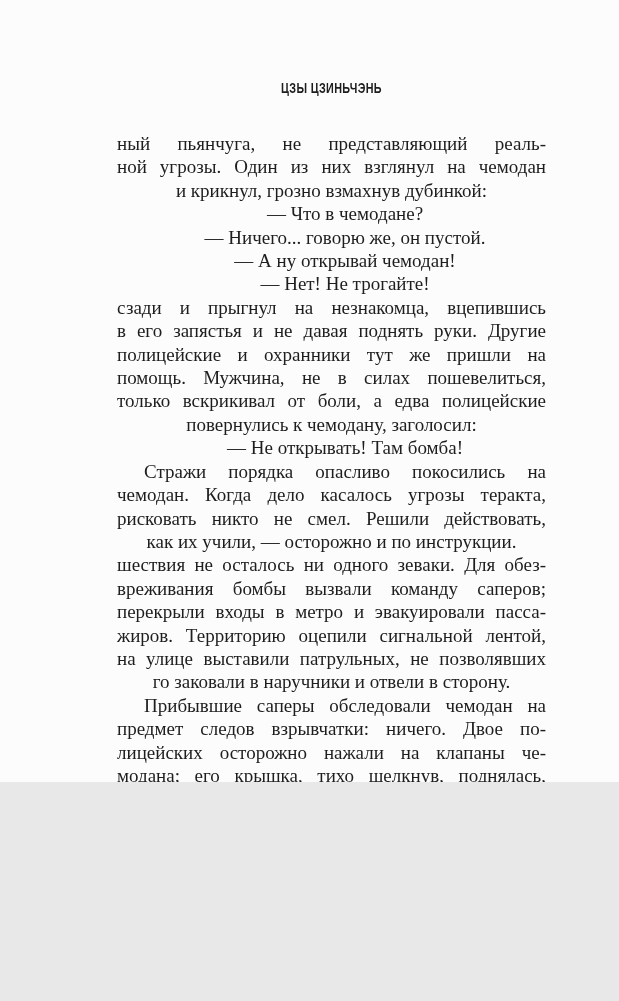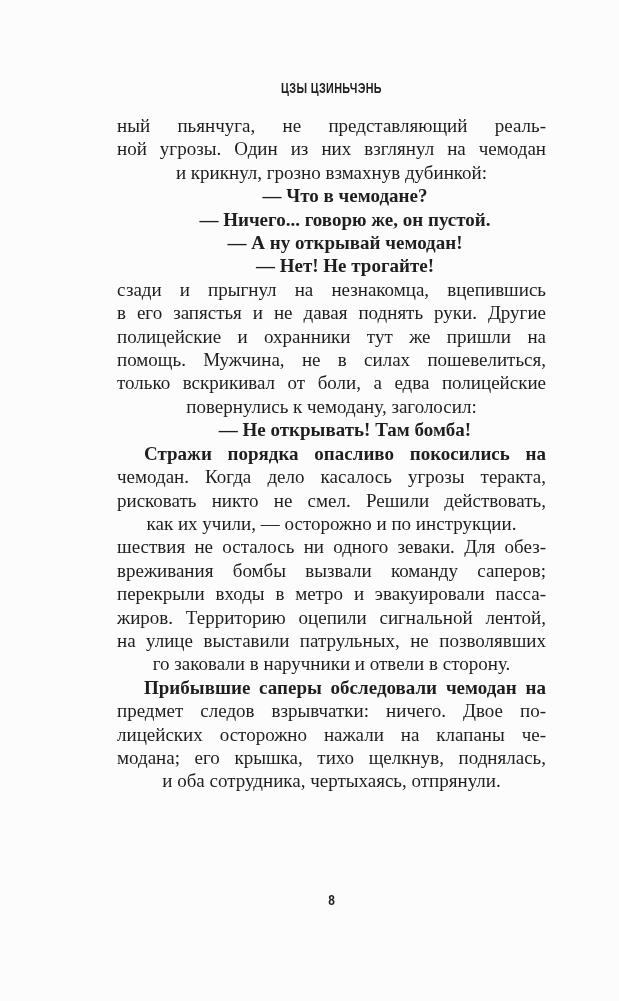--- a/index.html
+++ b/index.html
@@ -6,60 +6,59 @@
     margin: 0;
     padding: 0;
   }
   body {
     background: #e8e8e8;
     font-family: "Liberation Serif", "DejaVu Serif", serif;
   }
   .page {
     position: relative;
     width: 619px;
-    height: 1001px;
+    height: 782px;
     background: var(--page-bg, #fcfcfc);
     color: var(--ink, #1e1e1e);
     overflow: hidden;
   }
   .running-header {
     position: absolute;
     top: 79px;
     left: 117px;
     width: 429px;
     text-align: center;
     font-family: "Liberation Sans", "DejaVu Sans", sans-serif;
     font-weight: 700;
     font-size: 15px;
     letter-spacing: 0.5px;
     transform: scaleX(0.72);
     transform-origin: 50% 50%;
     white-space: nowrap;
   }
   .text-block {
     position: absolute;
-    top: 114px;
+    top: 132px;
     left: 117px;
     width: 429px;
     font-size: 19px;
     line-height: 23.4px;
   }
   .line {
     min-height: 23.4px;
     text-align: center;
     white-space: nowrap;
   }
   .line.just {
     white-space: normal;
     text-align: justify;
     text-align-last: justify;
   }
   .line.ind {
     text-indent: 27px;
-    font-weight: bold;
   }
   .page-number {
     position: absolute;
     top: 892px;
     left: 117px;
     width: 429px;
     text-align: center;
     font-family: "Liberation Sans", "DejaVu Sans", sans-serif;
     font-weight: 700;
     font-size: 14px;

